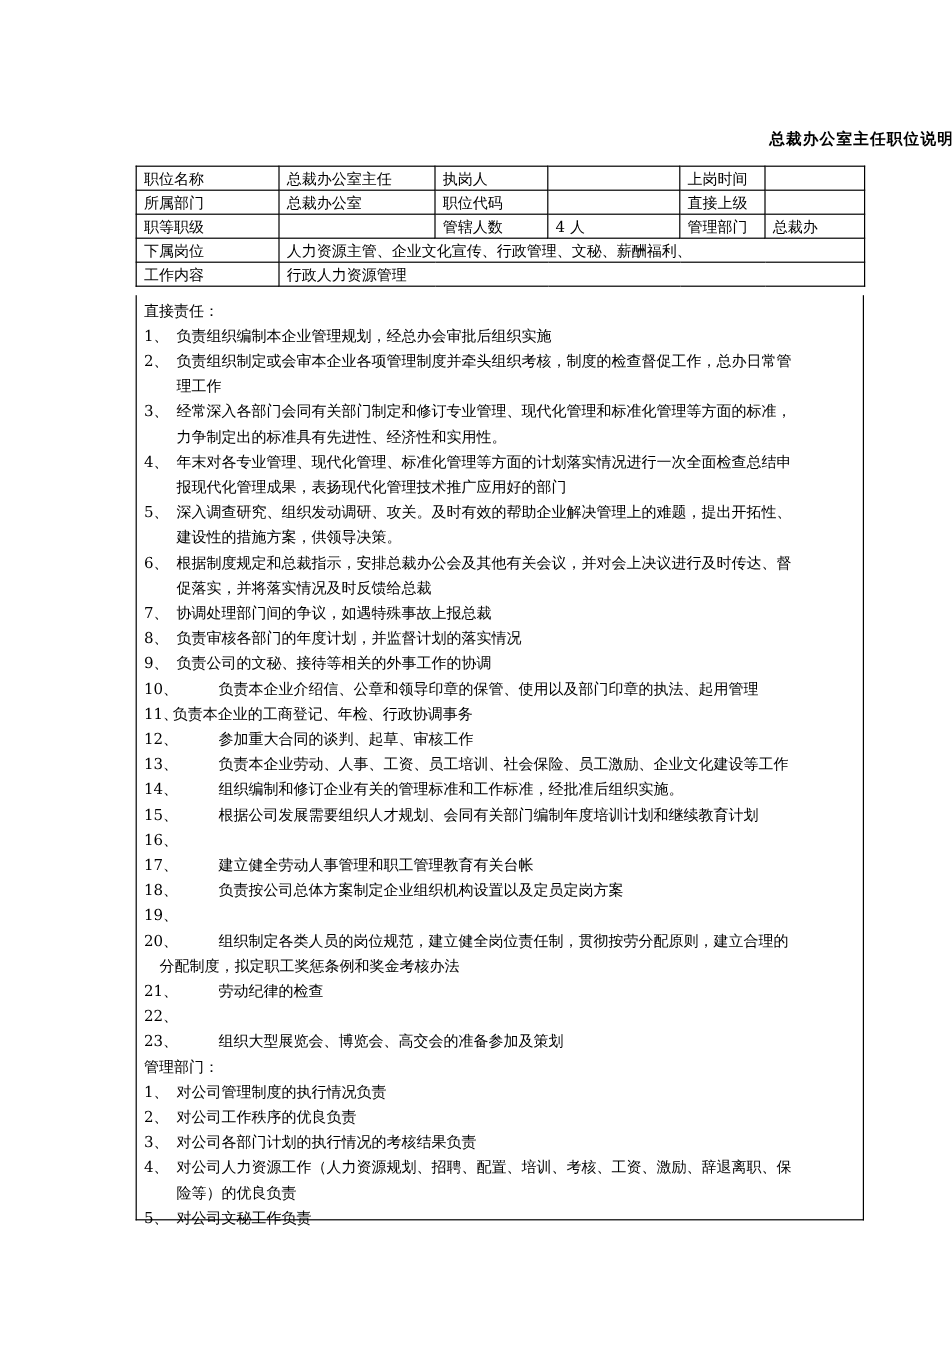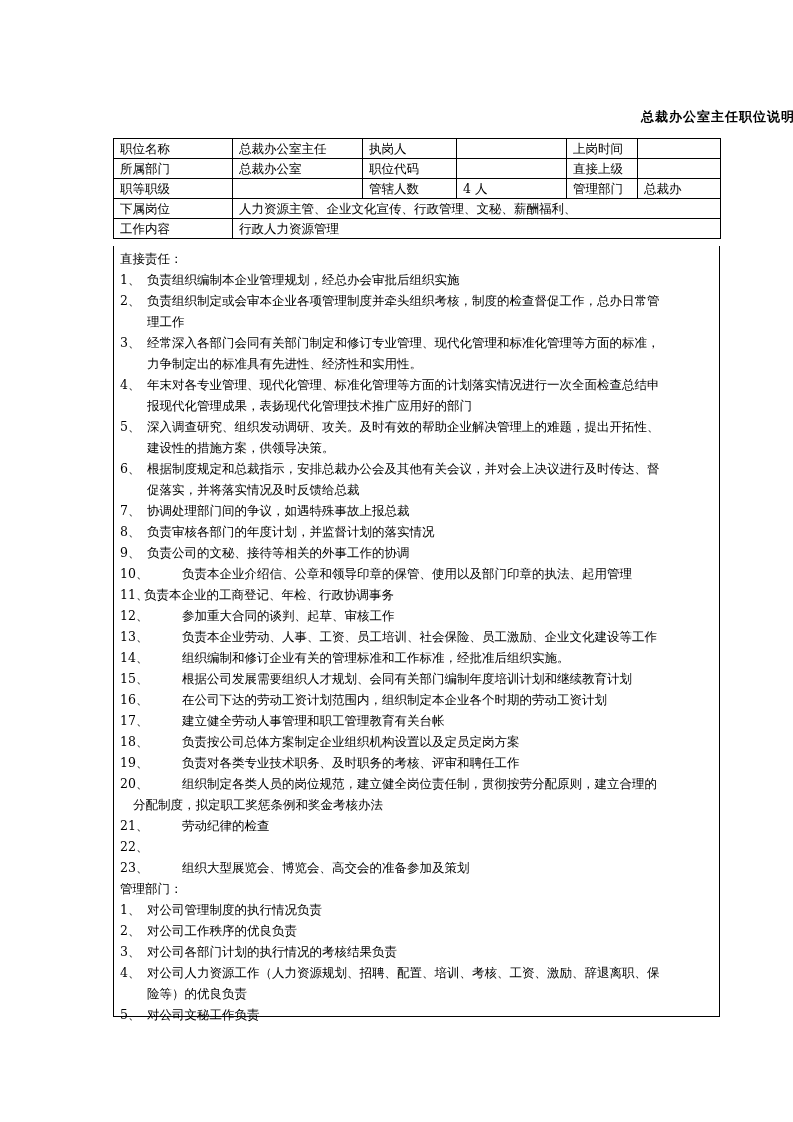--- a/index.html
+++ b/index.html
@@ -145,33 +145,31 @@
         <div class="line">
           <span class="num wide">14、</span>
           <span class="txt">组织编制和修订企业有关的管理标准和工作标准，经批准后组织实施。</span>
         </div>
         <div class="line">
           <span class="num wide">15、</span>
           <span class="txt">根据公司发展需要组织人才规划、会同有关部门编制年度培训计划和继续教育计划</span>
         </div>
         <div class="line">
           <span class="num wide">16、</span>
-          <span class="txt">在公司下达的劳动工资计划范围内，组织制定本企业各个时期的劳动工资计划</span>
         </div>
         <div class="line">
           <span class="num wide">17、</span>
           <span class="txt">建立健全劳动人事管理和职工管理教育有关台帐</span>
         </div>
         <div class="line">
           <span class="num wide">18、</span>
           <span class="txt">负责按公司总体方案制定企业组织机构设置以及定员定岗方案</span>
         </div>
         <div class="line">
           <span class="num wide">19、</span>
-          <span class="txt">负责对各类专业技术职务、及时职务的考核、评审和聘任工作</span>
         </div>
         <div class="line">
           <span class="num wide">20、</span>
           <span class="txt">组织制定各类人员的岗位规范，建立健全岗位责任制，贯彻按劳分配原则，建立合理的</span>
         </div>
         <div class="line" style="padding-left: 13px;">
           <span class="txt">分配制度，拟定职工奖惩条例和奖金考核办法</span>
         </div>
         <div class="line">
           <span class="num wide">21、</span>

